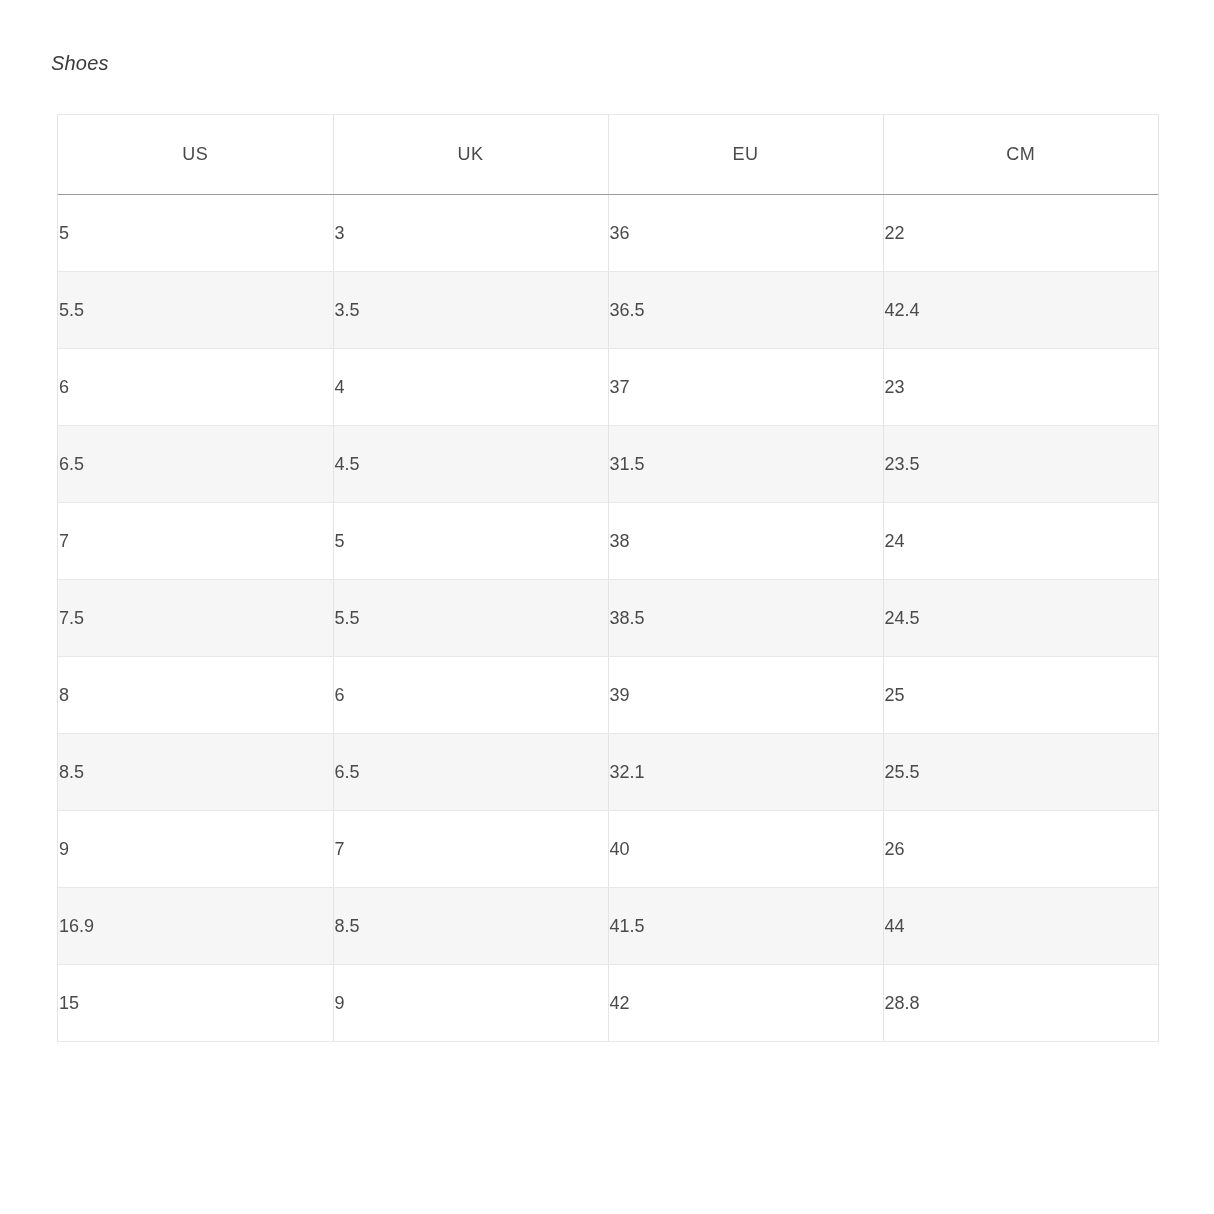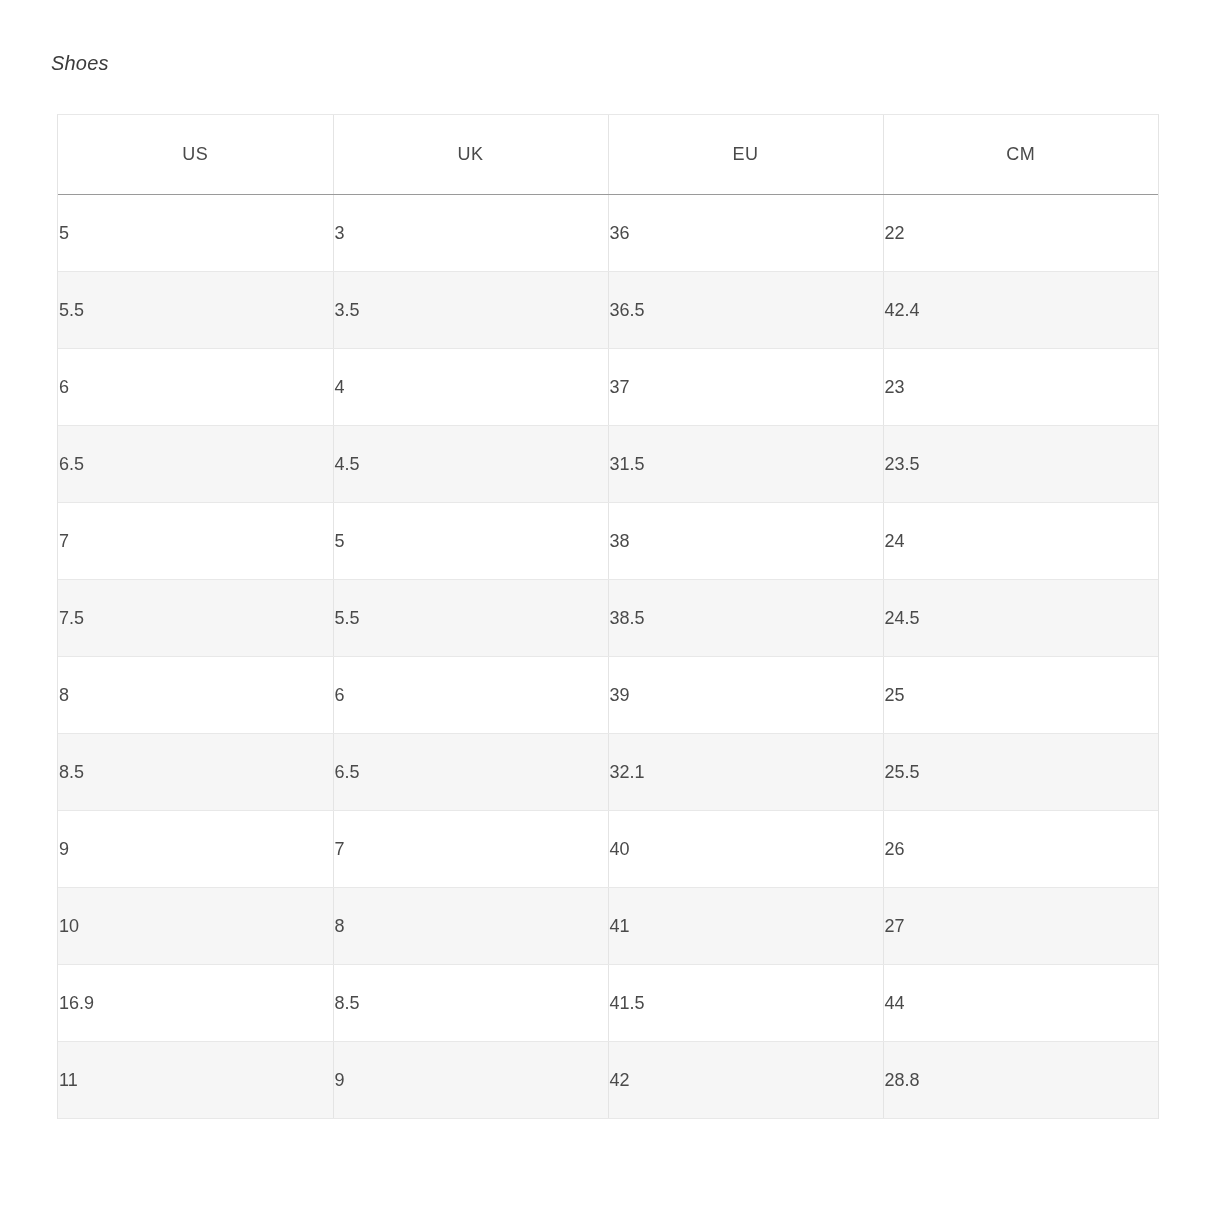--- a/index.html
+++ b/index.html
@@ -142,33 +142,27 @@
           <td>32.1</td>
           <td>25.5</td>
         </tr>
         <tr>
           <td>9</td>
           <td>7</td>
           <td>40</td>
           <td>26</td>
         </tr>
         <tr>
-          <td>10</td>
-          <td>8</td>
-          <td>41</td>
-          <td>27</td>
-        </tr>
-        <tr>
           <td>16.9</td>
           <td>8.5</td>
           <td>41.5</td>
           <td>44</td>
         </tr>
         <tr>
-          <td>11</td>
+          <td>15</td>
           <td>9</td>
           <td>42</td>
           <td>28.8</td>
         </tr>
       </tbody>
     </table>
   </div>
 
 </div>
 

